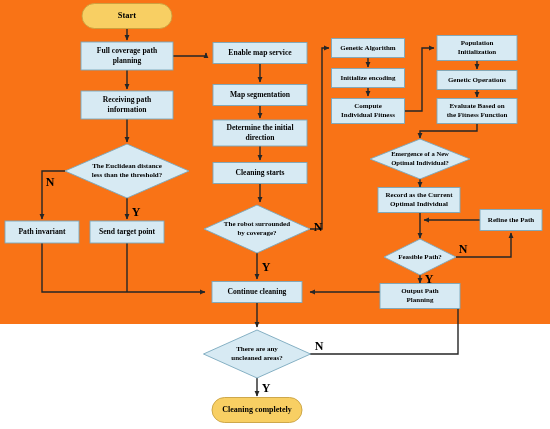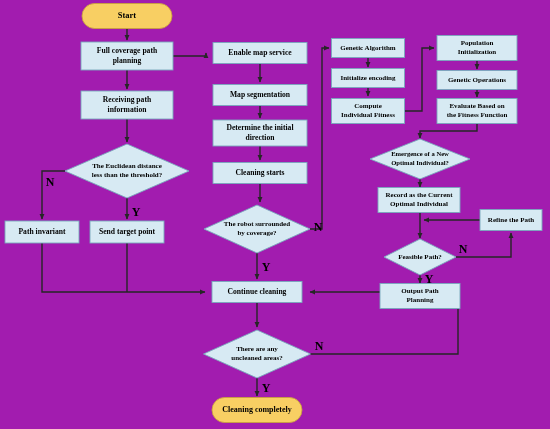--- a/index.html
+++ b/index.html
@@ -9,22 +9,22 @@
   }
   body {
     width: 550px;
     height: 429px;
     font-family: "Liberation Serif", "DejaVu Serif", serif;
     overflow: hidden;
   }
   #flowchart-root {
     position: relative;
     width: 550px;
-    height: 429px;
-    background: #a21caf;
+    height: 324px;
+    background: #f97316;
   }
   svg.chart-layer {
     position: absolute;
     top: 0;
     left: 0;
     width: 550px;
     height: 429px;
   }
   .node-label {
     font-family: "Liberation Serif", "DejaVu Serif", serif;

